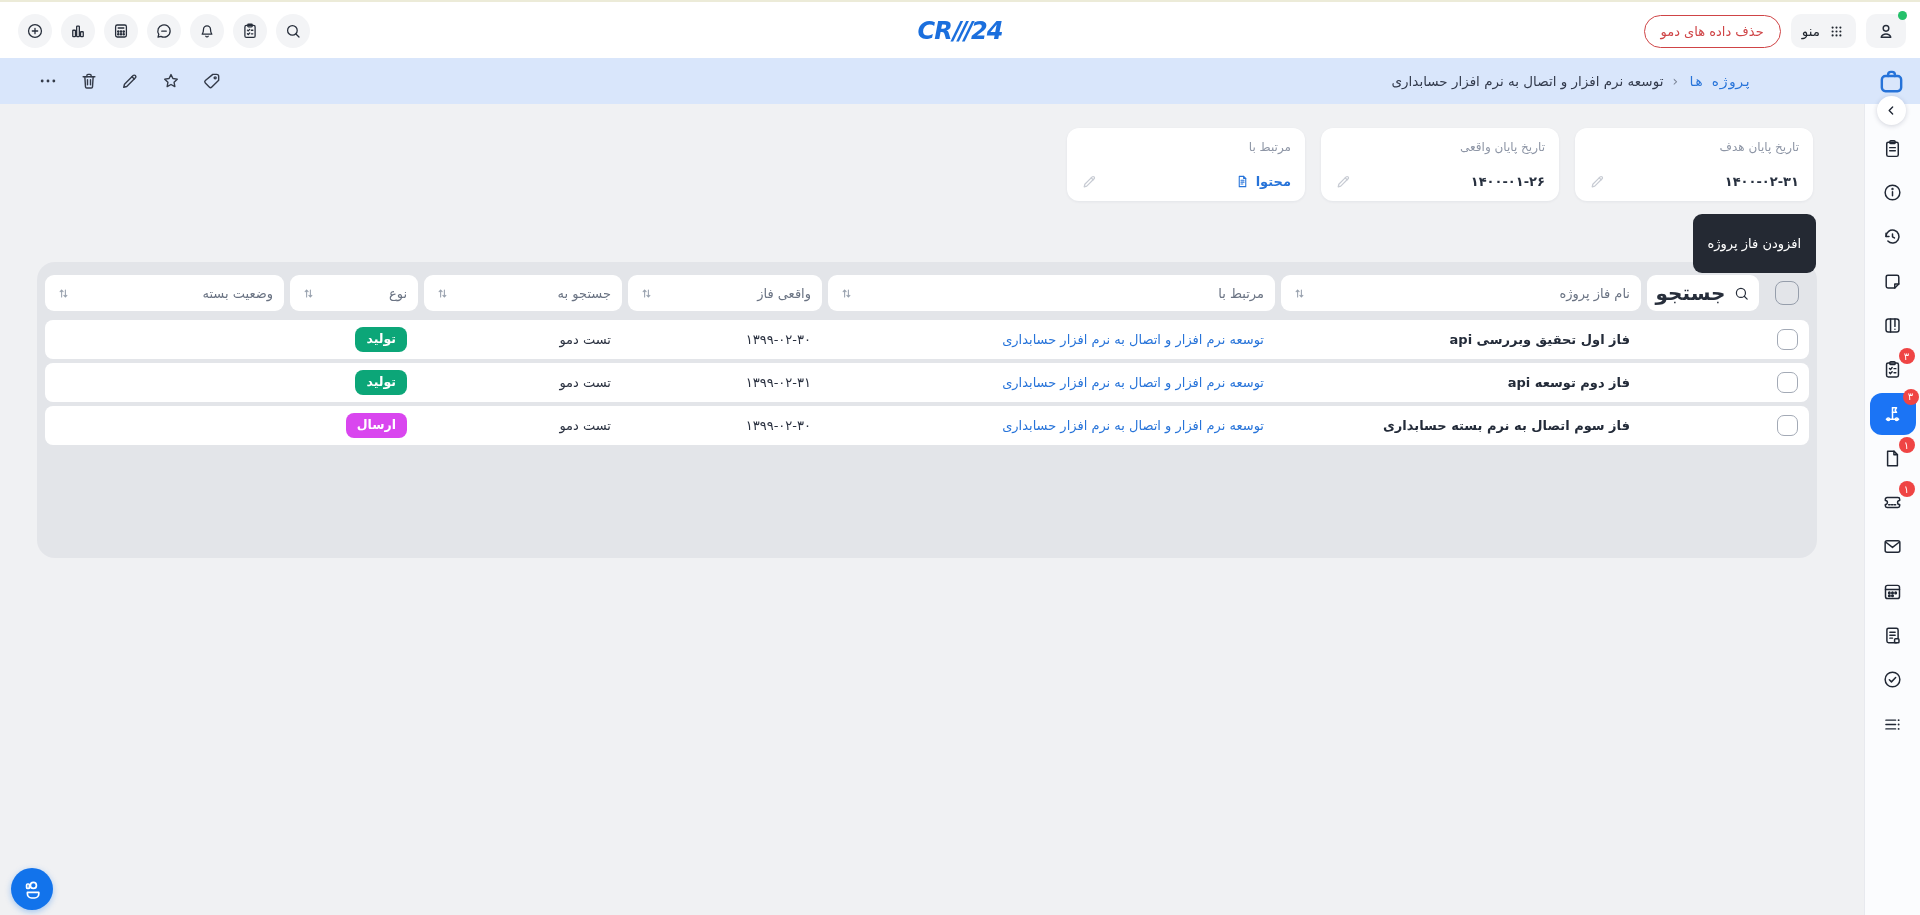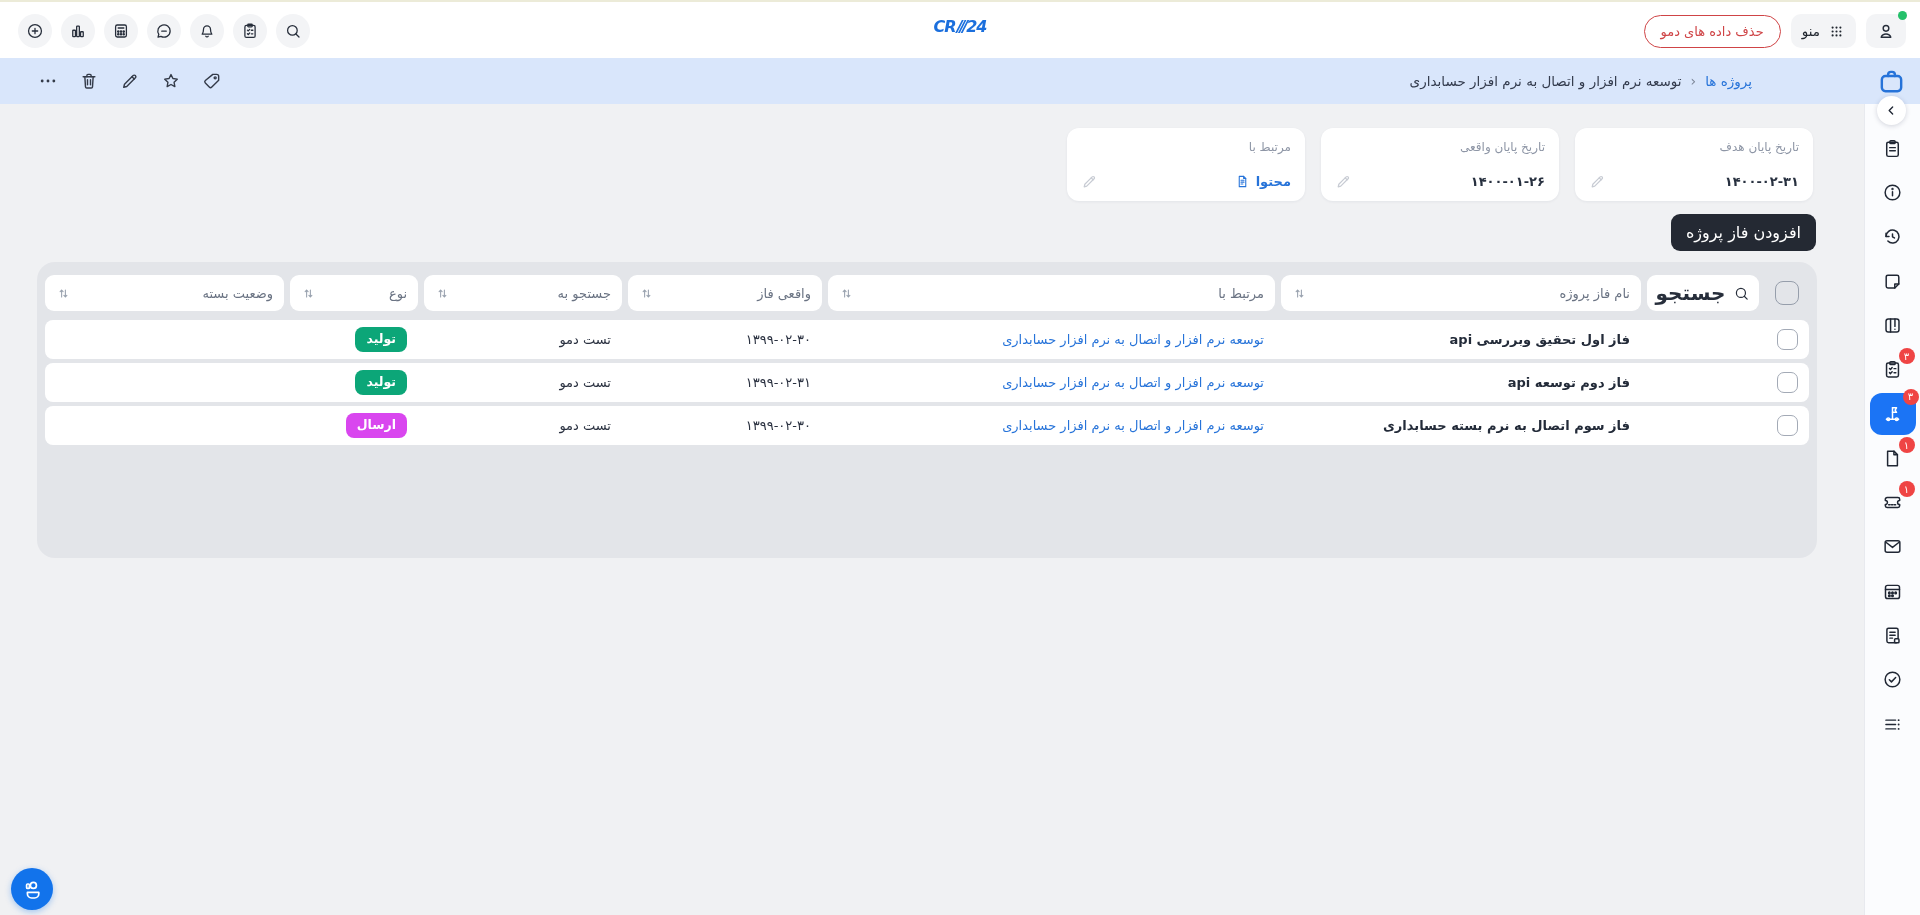--- a/index.html
+++ b/index.html
@@ -10,36 +10,36 @@
   }
   [data-interactable="true"] { cursor:pointer; }
   .ic { display:inline-flex; line-height:0; }
   .ic svg { width:1em; height:1em; }
 
   
   .topbar { position:absolute; top:0; left:0; right:0; height:58px; background:#fff; border-top:2px solid #ecebd8; z-index:3; }
   .topbar-tools { position:absolute; left:18px; top:12px; display:flex; gap:9px; direction:ltr; }
   .tool-btn { width:34px; height:34px; border-radius:50%; background:#f3f4f6; display:flex; align-items:center; justify-content:center; color:#272e3b; }
   .tool-btn .ic { font-size:18px; }
-  .logo { position:absolute; left:50%; top:15px; transform:translateX(-50%); direction:ltr; display:flex; align-items:baseline; color:#1b6fdd; font-weight:bold; font-style:italic; font-size:16px; letter-spacing:-1px; }
+  .logo { position:absolute; left:50%; top:15px; transform:translateX(-50%); direction:ltr; display:flex; align-items:baseline; color:#1b6fdd; font-weight:bold; font-style:italic; font-size:24px; letter-spacing:-1px; }
   .logo .slashes { letter-spacing:-3px; margin:0 1px; }
   .topbar-right { position:absolute; right:14px; top:12px; display:flex; direction:ltr; align-items:center; gap:10px; }
   .delete-demo { height:33px; padding:0 16px; border:1.5px solid #cf4446; color:#cf4446; border-radius:17px; font-size:13px; display:flex; align-items:center; background:#fff; white-space:nowrap; }
   .menu-btn { height:34px; padding:0 11px; background:#f3f4f6; border-radius:10px; display:flex; align-items:center; gap:8px; font-size:13.5px; color:#20262f; direction:ltr; }
   .menu-btn .ic { font-size:17px; color:#20262f; }
   .account-btn { width:40px; height:34px; background:#f3f4f6; border-radius:10px; display:flex; align-items:center; justify-content:center; color:#272e3b; position:relative; }
   .account-btn .ic { font-size:20px; }
   .online-dot { position:absolute; top:-3px; right:-1px; width:9px; height:9px; border-radius:50%; background:#24c06a; }
 
   
   .actionbar { position:absolute; top:58px; left:0; right:0; height:46px; background:#d9e6fb; z-index:2; }
   .actionbar-tools { position:absolute; left:38px; top:13px; display:flex; gap:21px; direction:ltr; color:#343b49; }
   .ab-btn .ic { font-size:20px; }
   .breadcrumb { position:absolute; right:168px; top:0; height:46px; display:flex; align-items:center; gap:9px; font-size:13.5px; }
-  .bc-parent { color:#2673d9; }
+  .bc-parent { color:#2673d9;font-family:Liberation Mono, monospace; }
   .bc-sep { color:#7d8698; font-size:14px; }
   .bc-current { color:#333b4d; }
   .entity-icon { position:absolute; right:14px; top:9px; color:#2673d9; font-size:29px; }
 
   
   .sidebar { position:absolute; right:0; top:104px; bottom:0; width:56px; background:#fbfcfe; border-left:1px solid #e8eaef; z-index:2; }
   .collapse-btn { position:absolute; right:14px; top:96px; width:29px; height:29px; border-radius:50%; background:#fff; box-shadow:0 1px 5px rgba(20,30,60,.18); display:flex; align-items:center; justify-content:center; color:#1f2633; z-index:4; font-size:15px; }
   .sb-items { position:absolute; top:22px; left:0; right:0; display:flex; flex-direction:column; align-items:center; }
   .sb-item { width:56px; height:44.3px; display:flex; align-items:center; justify-content:center; color:#202734; position:relative; }
   .sb-item .ic { font-size:21px; }
@@ -52,21 +52,21 @@
   .card { width:238px; height:73px; background:#fff; border-radius:12px; box-shadow:0 1px 3px rgba(25,35,60,.06); padding:12px 14px 11px; display:flex; flex-direction:column; justify-content:space-between; }
   .card-label { font-size:12px; color:#8e96a6; text-align:right; }
   .card-bottom { display:flex; align-items:center; justify-content:space-between; }
   .card-value { font-size:13px; color:#27303f; font-weight:600; display:flex; align-items:center; gap:6px; }
   .card-value.link { color:#2673d9; }
   .card-value.link .ic { font-size:15px; }
   .card-pencil { font-size:17px; color:#c7cbd3; }
   .date { direction:ltr; unicode-bidi:isolate; }
 
   
-  .tooltip { position:absolute; top:214px; right:104px; background:#242933; color:#fff; font-size:16px; padding:9px 15px; border-radius:9px; z-index:1; }
+  .tooltip { position:absolute; top:214px; right:104px; background:#242933; color:#fff; font-size:13px; padding:22px 15px; border-radius:9px; z-index:1; }
 
   
   .table-wrap { position:absolute; top:262px; left:37px; right:103px; height:296px; background:#e3e5e9; border-radius:18px; padding:13px 8px; }
   .tgrid { display:grid; grid-template-columns:44px 112px 360px 447px 194px 198px 128px minmax(0,1fr); gap:0 6px; direction:rtl; align-items:center; }
   .th, .th-search { background:#fff; border-radius:9px; height:36px; }
   .th { display:flex; align-items:center; justify-content:space-between; padding:0 11px; font-size:13px; color:#6a7383; }
   .th .sort { color:#98a1ae; font-size:15px; }
   .th-search { display:flex; align-items:center; justify-content:center; gap:8px; font-size:20px; color:#272e3b; font-weight:600; }
   .th-search .ic { font-size:17px; }
   .th-check, .td.check { display:flex; justify-content:center; }

